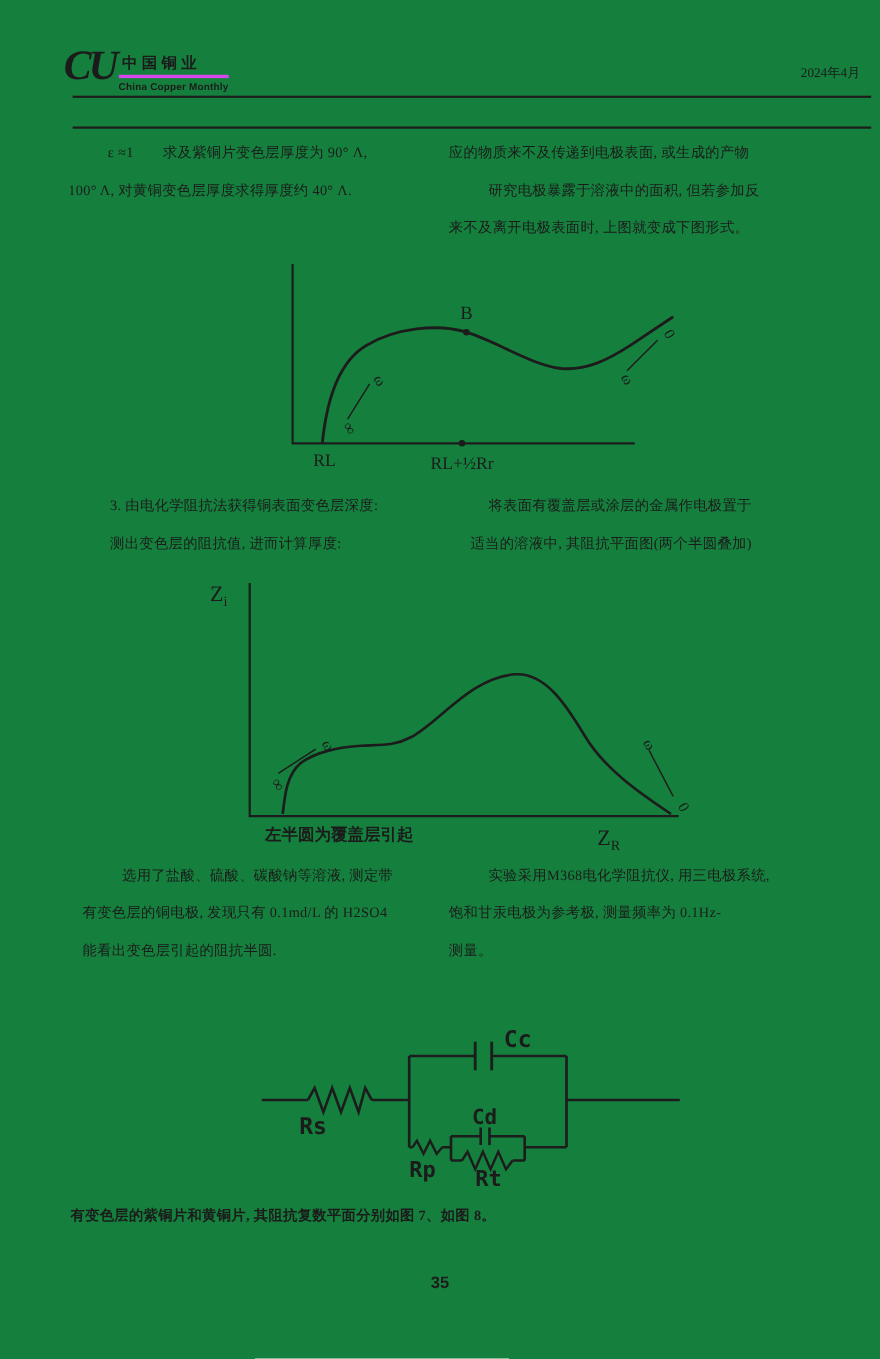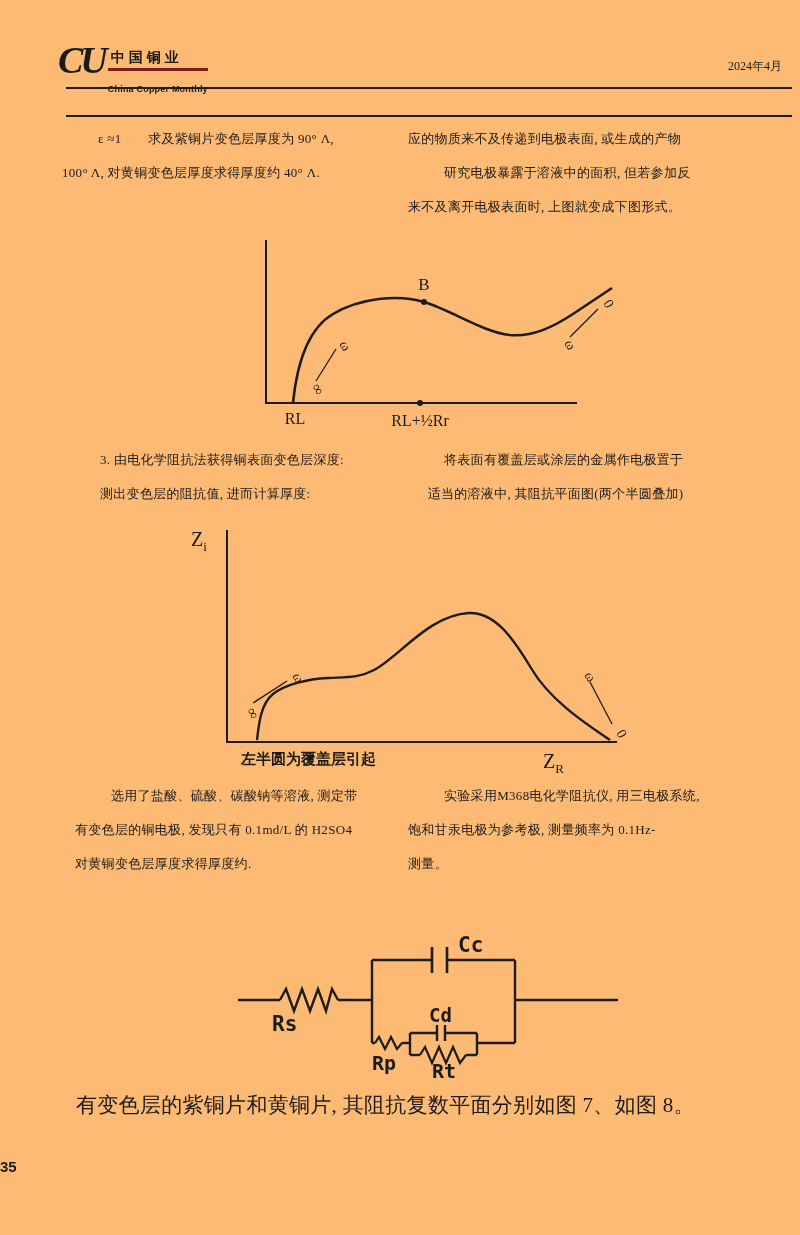--- a/index.html
+++ b/index.html
@@ -1,42 +1,42 @@
 <!DOCTYPE html>
 <html><head>
 <meta charset="utf-8">
 <style>
   html,body { margin:0; padding:0; background:#e9e9e7; }
   .page {
     position:relative; width:800px; height:1235px; margin:0 auto;
-    background:#fdba74; overflow:hidden;
+    background:#15803d; overflow:hidden;
     font-family:"Liberation Serif","DejaVu Serif",serif; color:#1b1b1b;
   }
   
   .logo { position:absolute; left:58px; top:42px; display:flex; align-items:flex-start; }
   .logo-cu { font-style:italic; font-weight:bold; font-size:38px; line-height:36px;
              letter-spacing:-3px; font-family:"Liberation Serif",serif; }
   .logo-right { margin-left:3px; margin-top:7px; }
   .logo-cn { display:block; font-family:Liberation Serif, serif;
              font-weight:bold; font-size:14px; letter-spacing:4px;
-             border-bottom:3px solid #7f1d1d; padding:0 3px 1px 3px; }
+             border-bottom:3px solid #d946ef; padding:0 3px 1px 3px; }
   .logo-en { display:block; font-family:"Liberation Sans","DejaVu Sans",sans-serif;
-             font-weight:bold; font-size:9px; margin-top:13px; letter-spacing:0.2px; }
+             font-weight:bold; font-size:9px; margin-top:3px; letter-spacing:0.2px; }
   .issue-date { position:absolute; right:18px; top:58px; font-size:12px; }
   .rule { position:absolute; left:66px; width:726px; height:2px; background:#1c1c1c; }
   .rule-1 { top:87px; }
   .rule-2 { top:115px; }
   
   .para { position:absolute; font-size:13px; line-height:34px; white-space:nowrap;
           font-weight:500; letter-spacing:0.3px; }
   .para .line { height:34px; }
   .para .indent { padding-left:36px; }
-  .caption { position:absolute; left:76px; top:1088px; font-size:21px; line-height:34px;
-             white-space:nowrap; font-weight:400; letter-spacing:0.3px; }
-  .pagenum { position:absolute; left:0; right:0; top:1158px; text-align:left;
+  .caption { position:absolute; left:64px; top:1088px; font-size:13px; line-height:34px;
+             white-space:nowrap; font-weight:700; letter-spacing:0.3px; }
+  .pagenum { position:absolute; left:0; right:0; top:1158px; text-align:center;
              font-family:"Liberation Sans","DejaVu Sans",sans-serif;
              font-size:15px; font-weight:600; }
   
   .fig { position:absolute; }
   svg text { font-family:"Liberation Serif","DejaVu Serif",serif; fill:#1b1b1b; }
   svg .cjk { font-family:"Liberation Sans","DejaVu Sans",sans-serif; font-weight:bold; }
   svg .mono { font-family:"DejaVu Sans Mono","Liberation Mono",monospace; font-weight:600; }
   .ink { stroke:#1c1c1c; fill:none; }
 </style>
 </head>
@@ -102,21 +102,21 @@
     <text x="63" y="193" font-size="15" transform="rotate(60 63 193)">∞</text>
     <text x="109" y="158" font-size="14" transform="rotate(60 109 158)">ω</text>
     <text x="401" y="157" font-size="14" transform="rotate(60 401 157)">ω</text>
     <text x="433" y="215" font-size="14" transform="rotate(60 433 215)">0</text>
     <text x="58" y="246" font-size="15" class="cjk">左半圆为覆盖层引起</text>
   </svg>
 
   <div class="para" style="left:54px; top:779px;margin-left:21px;">
     <div class="line indent">选用了盐酸、硫酸、碳酸钠等溶液, 测定带</div>
     <div class="line">有变色层的铜电极, 发现只有 0.1md/L 的 H2SO4</div>
-    <div class="line">对黄铜变色层厚度求得厚度约.</div>
+    <div class="line">能看出变色层引起的阻抗半圆.</div>
   </div>
 
   <div class="para" style="left:408px; top:779px;">
     <div class="line indent">实验采用M368电化学阻抗仪, 用三电极系统,</div>
     <div class="line">饱和甘汞电极为参考极, 测量频率为  0.1Hz-</div>
     <div class="line">测量。</div>
   </div>
 
   <svg class="fig" style="left:228px; top:928px;" width="400" height="162" viewBox="0 0 400 162">
 

